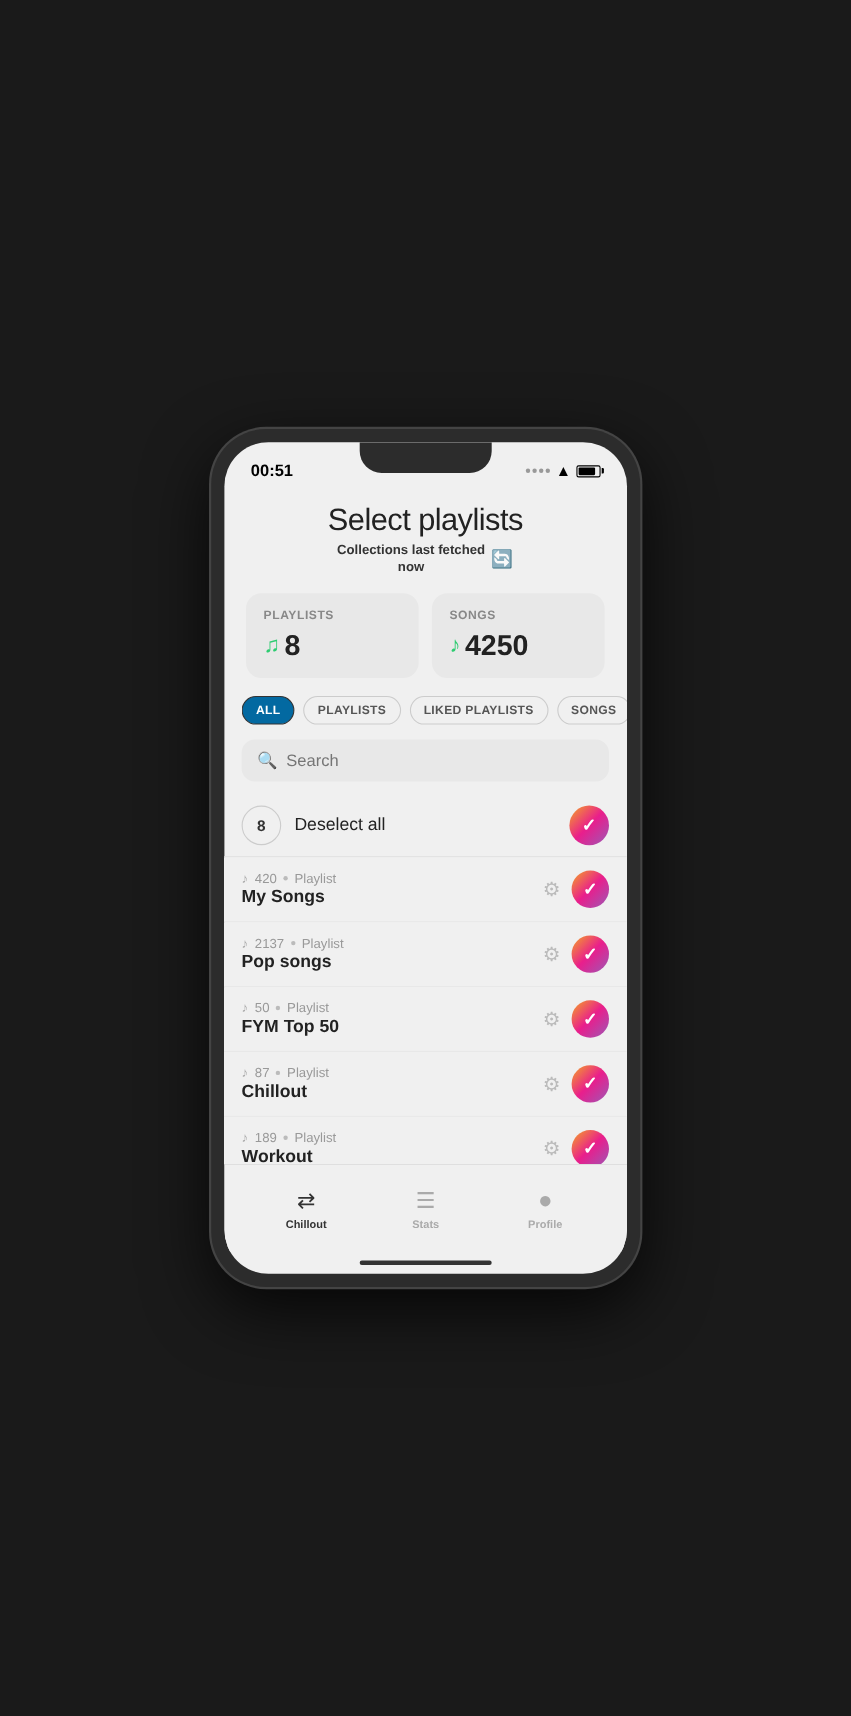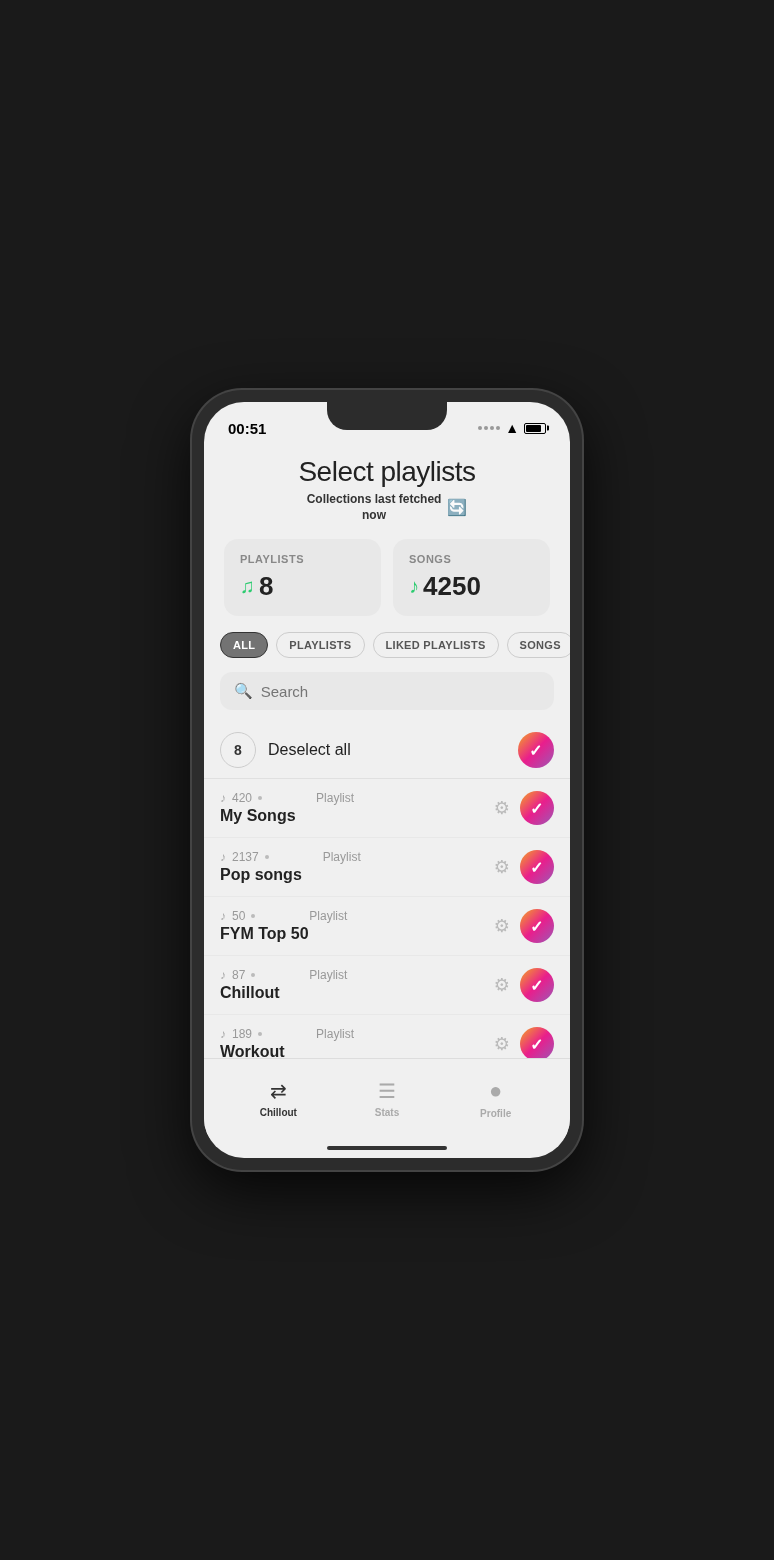--- a/index.html
+++ b/index.html
@@ -214,21 +214,21 @@
       font-size: 11px;
       font-weight: 700;
       color: #555;
       white-space: nowrap;
       cursor: pointer;
       background: transparent;
       letter-spacing: 0.3px;
     }
 
     .filter-tab.active {
-      background: #737373;
+      background: #0369a1;
       color: #fff;
       border-color: #333;
       text-align: right;
     }
 
     
     .search-container {
       padding: 0 16px 12px;
     }
 
@@ -336,21 +336,20 @@
     .dot-sep {
       width: 4px;
       height: 4px;
       background: #bbb;
       border-radius: 50%;
     }
 
     .playlist-type {
       font-size: 12px;
       color: #999;
-      margin-left: 48px;
     }
 
     .playlist-name {
       font-size: 16px;
       font-weight: 600;
       color: #222;
     }
 
     .playlist-actions {
       display: flex;

